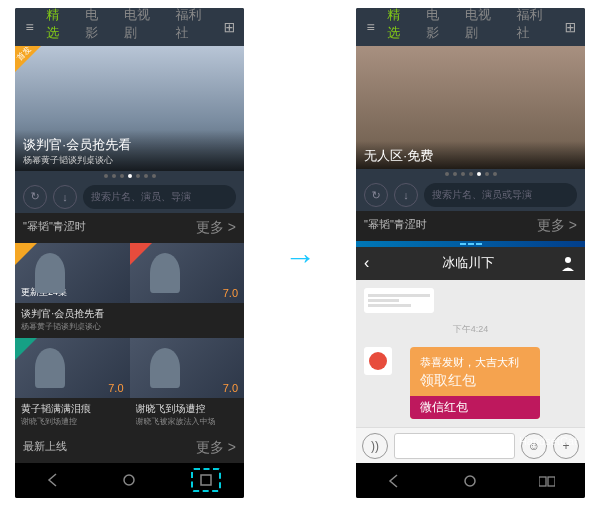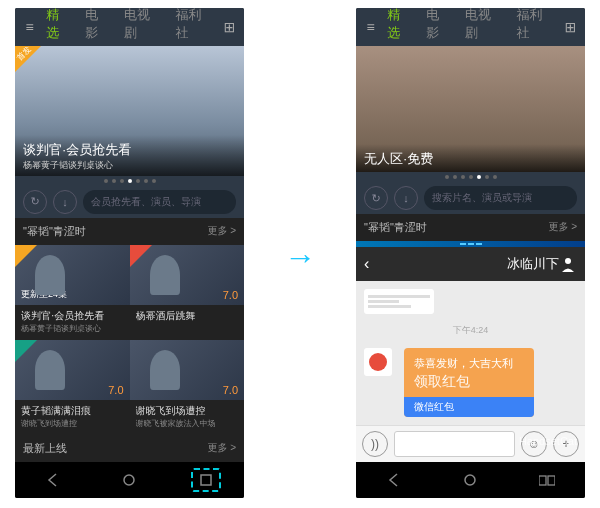--- a/index.html
+++ b/index.html
@@ -19,53 +19,53 @@
   .hero .title-band { position: absolute; bottom: 0; left: 0; right: 0; padding: 6px 8px 4px; background: linear-gradient(transparent,rgba(0,0,0,0.7)); color: #fff; }
   .hero .title-band .t { font-size: 13px; }
   .hero .title-band .s { font-size: 9px; color: #ccc; }
   .dots { display: flex; justify-content: center; gap: 4px; padding: 3px 0; background:#2e3946; }
   .dots span { width: 4px; height: 4px; border-radius: 50%; background: #666; }
   .dots .on { background: #fff; }
   .search-row { background: #2e3946; display: flex; align-items: center; padding: 4px 8px; gap: 6px; }
   .circ-btn { width: 24px; height: 24px; border: 1px solid #556; border-radius: 50%; display: flex; align-items: center; justify-content: center; color: #889; font-size: 11px; }
   .search { flex: 1; background: #1e2832; border-radius: 12px; height: 24px; display: flex; align-items: center; padding: 0 8px; color: #667; font-size: 10px; }
   .section-bar { background: #222; display: flex; justify-content: space-between; padding: 6px 8px; color: #bbb; font-size: 11px; }
-  .section-bar .more { color: #888; font-size: 10px; }
+  .section-bar .more { color: #888; font-size: 14px; }
   .grid { display: flex; flex-wrap: wrap; }
   .card { width: 50%; position: relative; }
   .card .thumb { height: 60px; background: linear-gradient(135deg,#4a5568,#2d3748); position: relative; overflow:hidden; }
   .card .thumb::after { content:''; position:absolute; top:10px; left:20px; width:30px; height:40px; background:#6b7a8a; border-radius:50% 50% 10% 10%; }
   .card .corner { position: absolute; top:0; left:0; width:0; height:0; border-top:22px solid #f5a623; border-right:22px solid transparent; z-index:2;}
   .card .corner.red { border-top-color:#e74c3c; }
   .card .corner.teal { border-top-color:#16a085; }
   .card .rating { position:absolute; bottom:4px; right:6px; color:#ff9a3c; font-size:11px; }
   .card .ep { position:absolute; bottom:4px; left:6px; color:#fff; font-size:9px; }
   .card .meta { padding: 4px 6px 6px; background:#222; }
   .card .meta .t { color:#ddd; font-size:10px; white-space:nowrap; overflow:hidden; }
   .card .meta .s { color:#888; font-size:8px; white-space:nowrap; overflow:hidden; }
   .navbar { background: #000; height: 38px; display: flex; justify-content: space-around; align-items: center; color: #888; margin-top:auto; }
   .navbar .btn { font-size: 14px; width:30px; height:24px; display:flex; align-items:center; justify-content:center; }
   .navbar .hl { border: 2px dashed #0cd; border-radius:3px; }
   .split { height: 6px; background: linear-gradient(90deg,#0077b6,#023e8a); margin: 0; display:flex; justify-content:center; }
   .split span { width:6px; height:2px; background:#5cf; margin:2px 1px; }
   .chat-head { background:#2c2c2c; height:36px; display:flex; align-items:center; padding:0 8px; color:#fff; justify-content:space-between; }
   .chat-head .back { color:#fff; font-size:16px; }
-  .chat-head .name { flex:1; text-align:right; padding-left:8px; font-size:13px; }
+  .chat-head .name { flex:1; text-align:center; padding-left:8px; font-size:13px; }
   .chat-head .prof { width:18px; height:18px; }
   .chat-body { background:#ebebeb; flex:1; padding:8px; position:relative; }
   .mini-card { background:#fff; width:70px; padding:4px; border-radius:3px; font-size:7px; color:#888; margin-bottom:10px; }
   .mini-card .bar { height:3px; background:#ddd; margin:2px 0; }
   .chat-time { text-align:center; color:#aaa; font-size:9px; margin:0 0; }
-  .redpack-row { display:flex; align-items:flex-start; gap:12px; margin-top:11px; }
+  .redpack-row { display:flex; align-items:flex-start; gap:18px; margin-top:11px; }
   .avatar { width:28px; height:28px; background:#fff; border-radius:3px; display:flex; align-items:center; justify-content:center; }
   .avatar .face { width:18px; height:18px; background:#e74c3c; border-radius:50%; position:relative; }
   .redpack { background:#f5a34f; border-radius:4px; padding:8px 10px; color:#fff; min-width:130px; }
   .redpack .line1 { font-size:11px; }
   .redpack .line2 { font-size:14px; opacity:.9; margin-top:2px; }
-  .redpack .foot { background:#3b82f6; margin:6px -10px -8px; padding:3px 10px; font-size:10px; border-radius:0 0 4px 4px; }
+  .redpack .foot { background:#be185d; margin:6px -10px -8px; padding:3px 10px; font-size:12px; border-radius:0 0 4px 4px; }
   .chat-input { background:#f5f5f5; height:40px; display:flex; align-items:center; padding:0 6px; gap:6px; border-top:1px solid #ddd; }
   .chat-input .c { width:26px; height:26px; border:1px solid #999; border-radius:50%; display:flex; align-items:center; justify-content:center; color:#666; font-size:12px; }
   .chat-input .field { flex:1; height:26px; background:#fff; border:1px solid #ccc; border-radius:3px; }
   .watermark { position:absolute; right:23px; bottom:60px; color:rgba(255,255,255,0.7); font-size:11px; display:flex; align-items:center; gap:12px; }
   svg { display:block; }
 </style>
 </head>
 <body>
 
 <div class="phones">
@@ -95,45 +95,41 @@
         <span></span>
         <span></span>
         <span class="on"></span>
         <span></span>
         <span></span>
         <span></span>
     </div>
     <div class="search-row">
       <div class="circ-btn">↻</div>
       <div class="circ-btn">↓</div>
-      <div class="search">会员抢先看、演员、导演</div>
+      <div class="search">搜索片名、演员、导演</div>
     </div>
     <div class="section-bar">
       <span>"幂韬"青涩时</span>
       <span class="more">更多 &gt;</span>
     </div>
     <div class="grid">
       <div class="card">
         <div class="thumb">
             <div class="corner"></div>
             <span class="ep">更新至24集</span>
           </div>
         <div class="meta">
             <div class="t">谈判官·会员抢先看</div>
             <div class="s">杨幂黄子韬谈判桌谈心</div>
           </div>
       </div>
       <div class="card">
         <div class="thumb">
             <div class="corner red"></div>
             <span class="rating">7.0</span>
-          </div>
-        <div class="meta">
-            <div class="t">杨幂酒后跳舞</div>
-            <div class="s"></div>
           </div>
       </div>
       <div class="card">
         <div class="thumb">
             <div class="corner teal"></div>
             <span class="rating">7.0</span>
           </div>
         <div class="meta">
             <div class="t">黄子韬满满泪痕</div>
             <div class="s">谢晓飞到场遭控</div>

